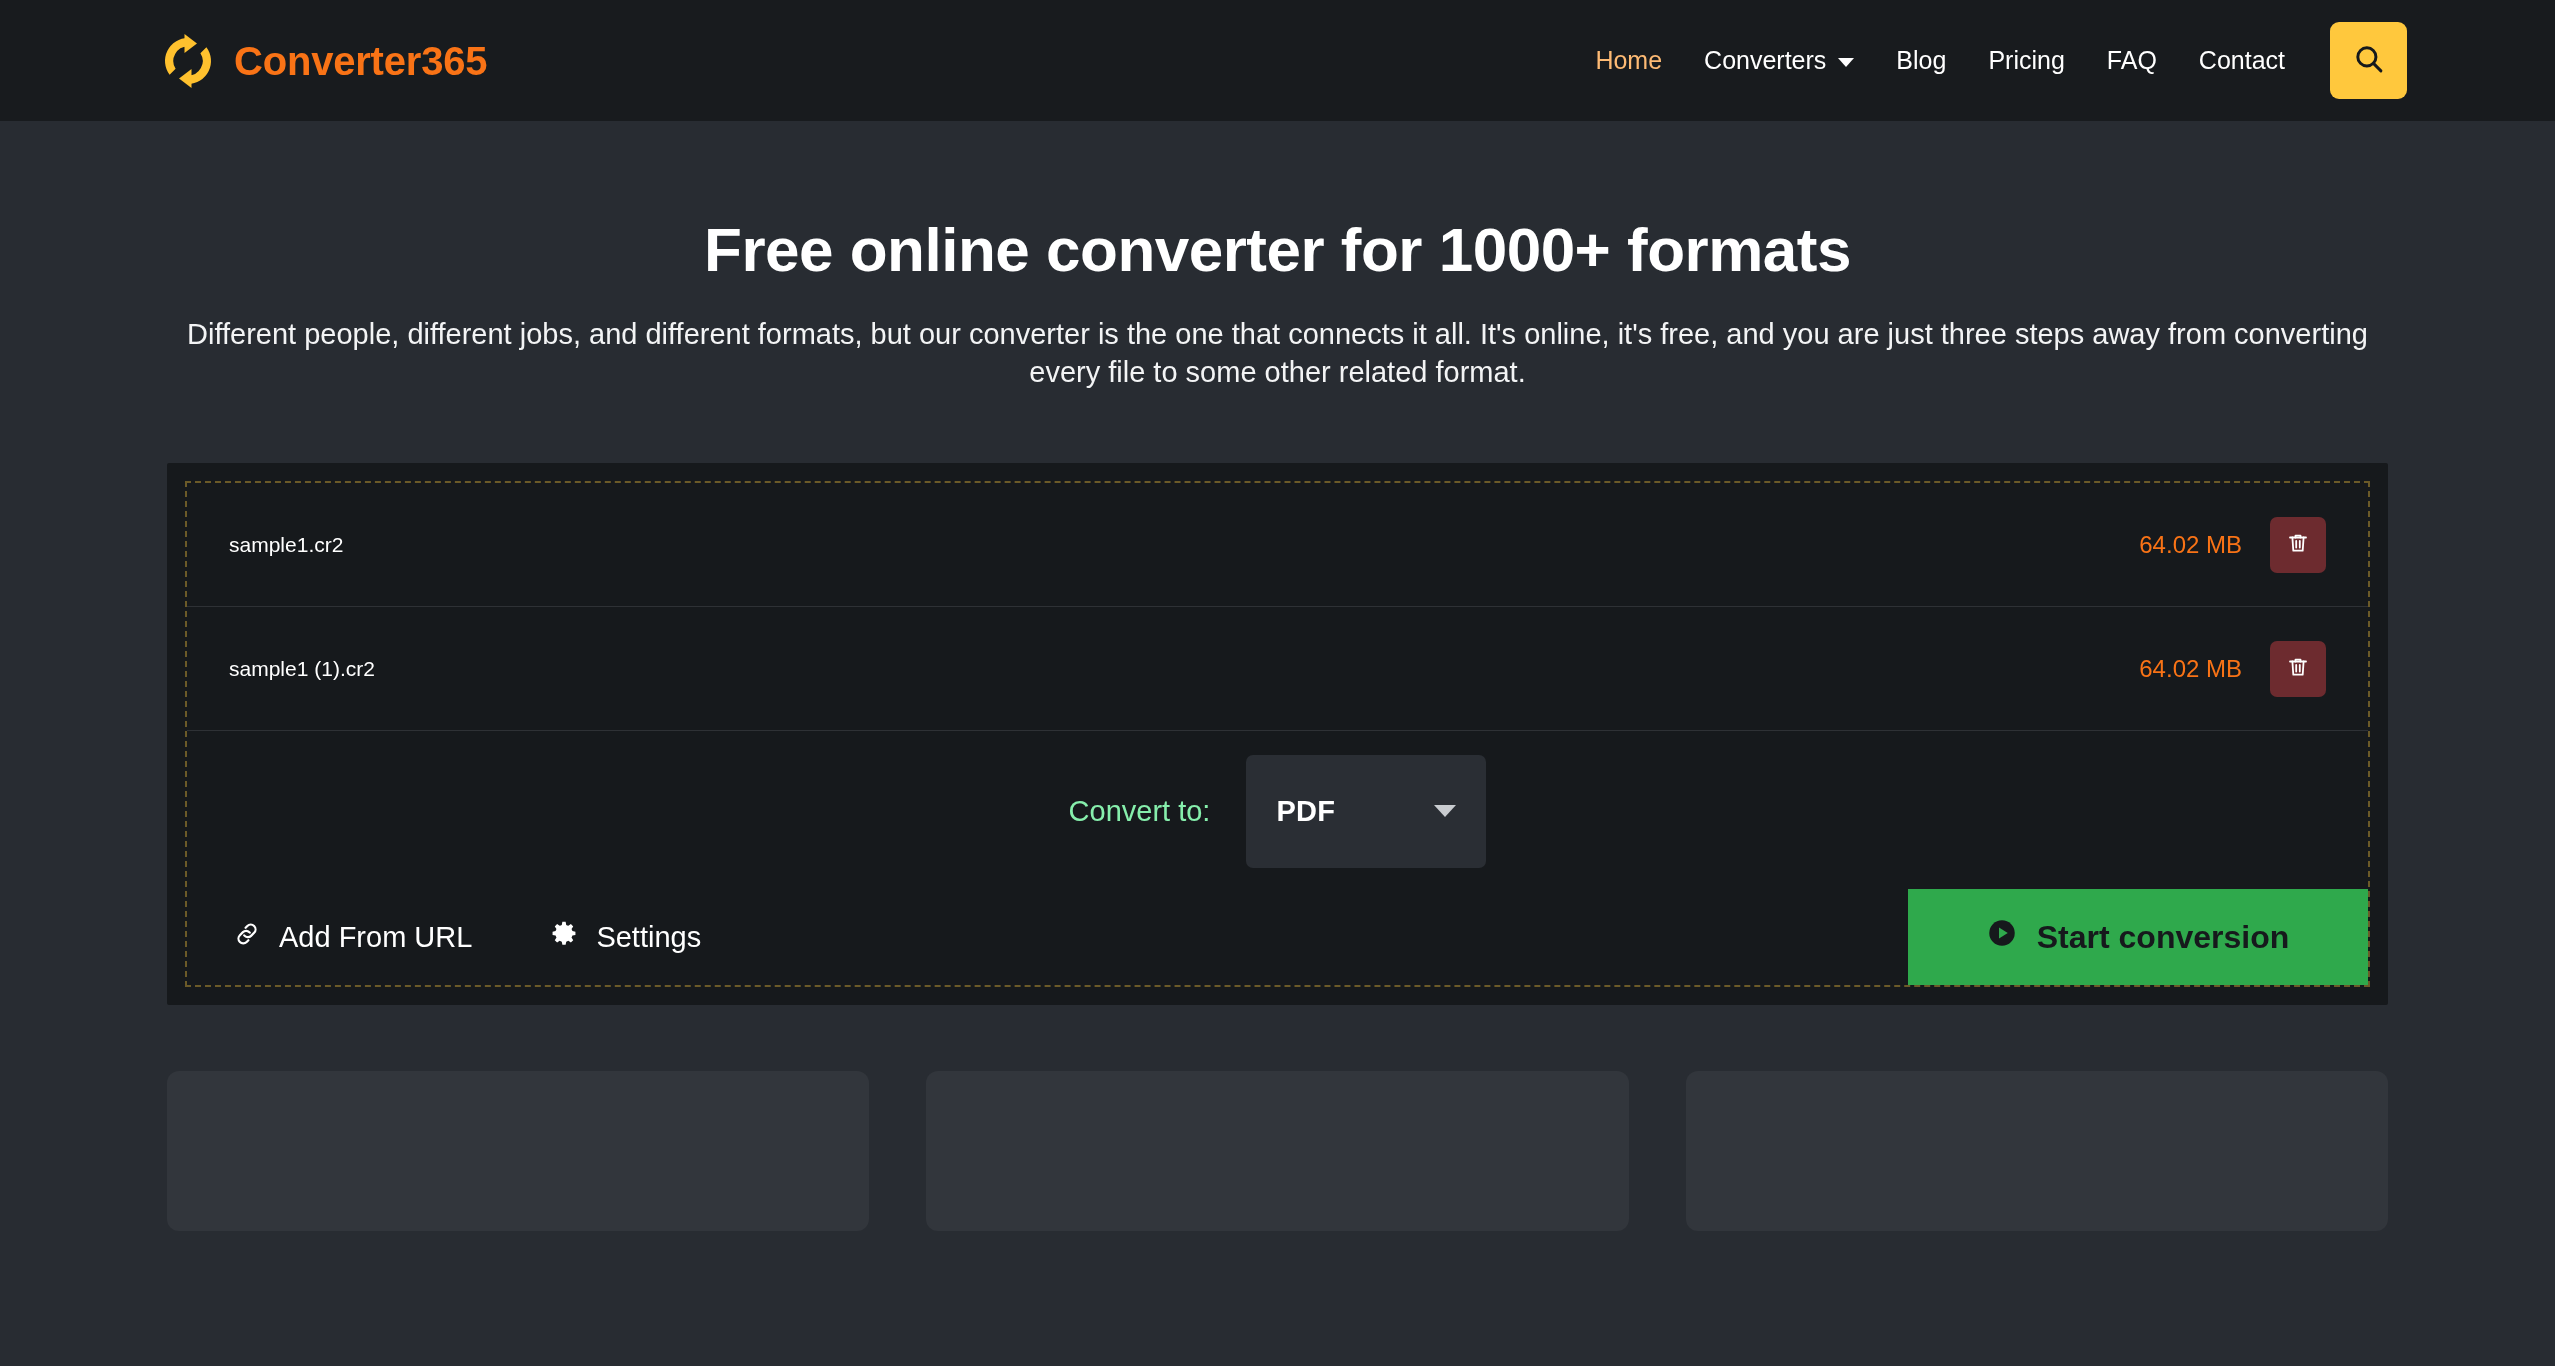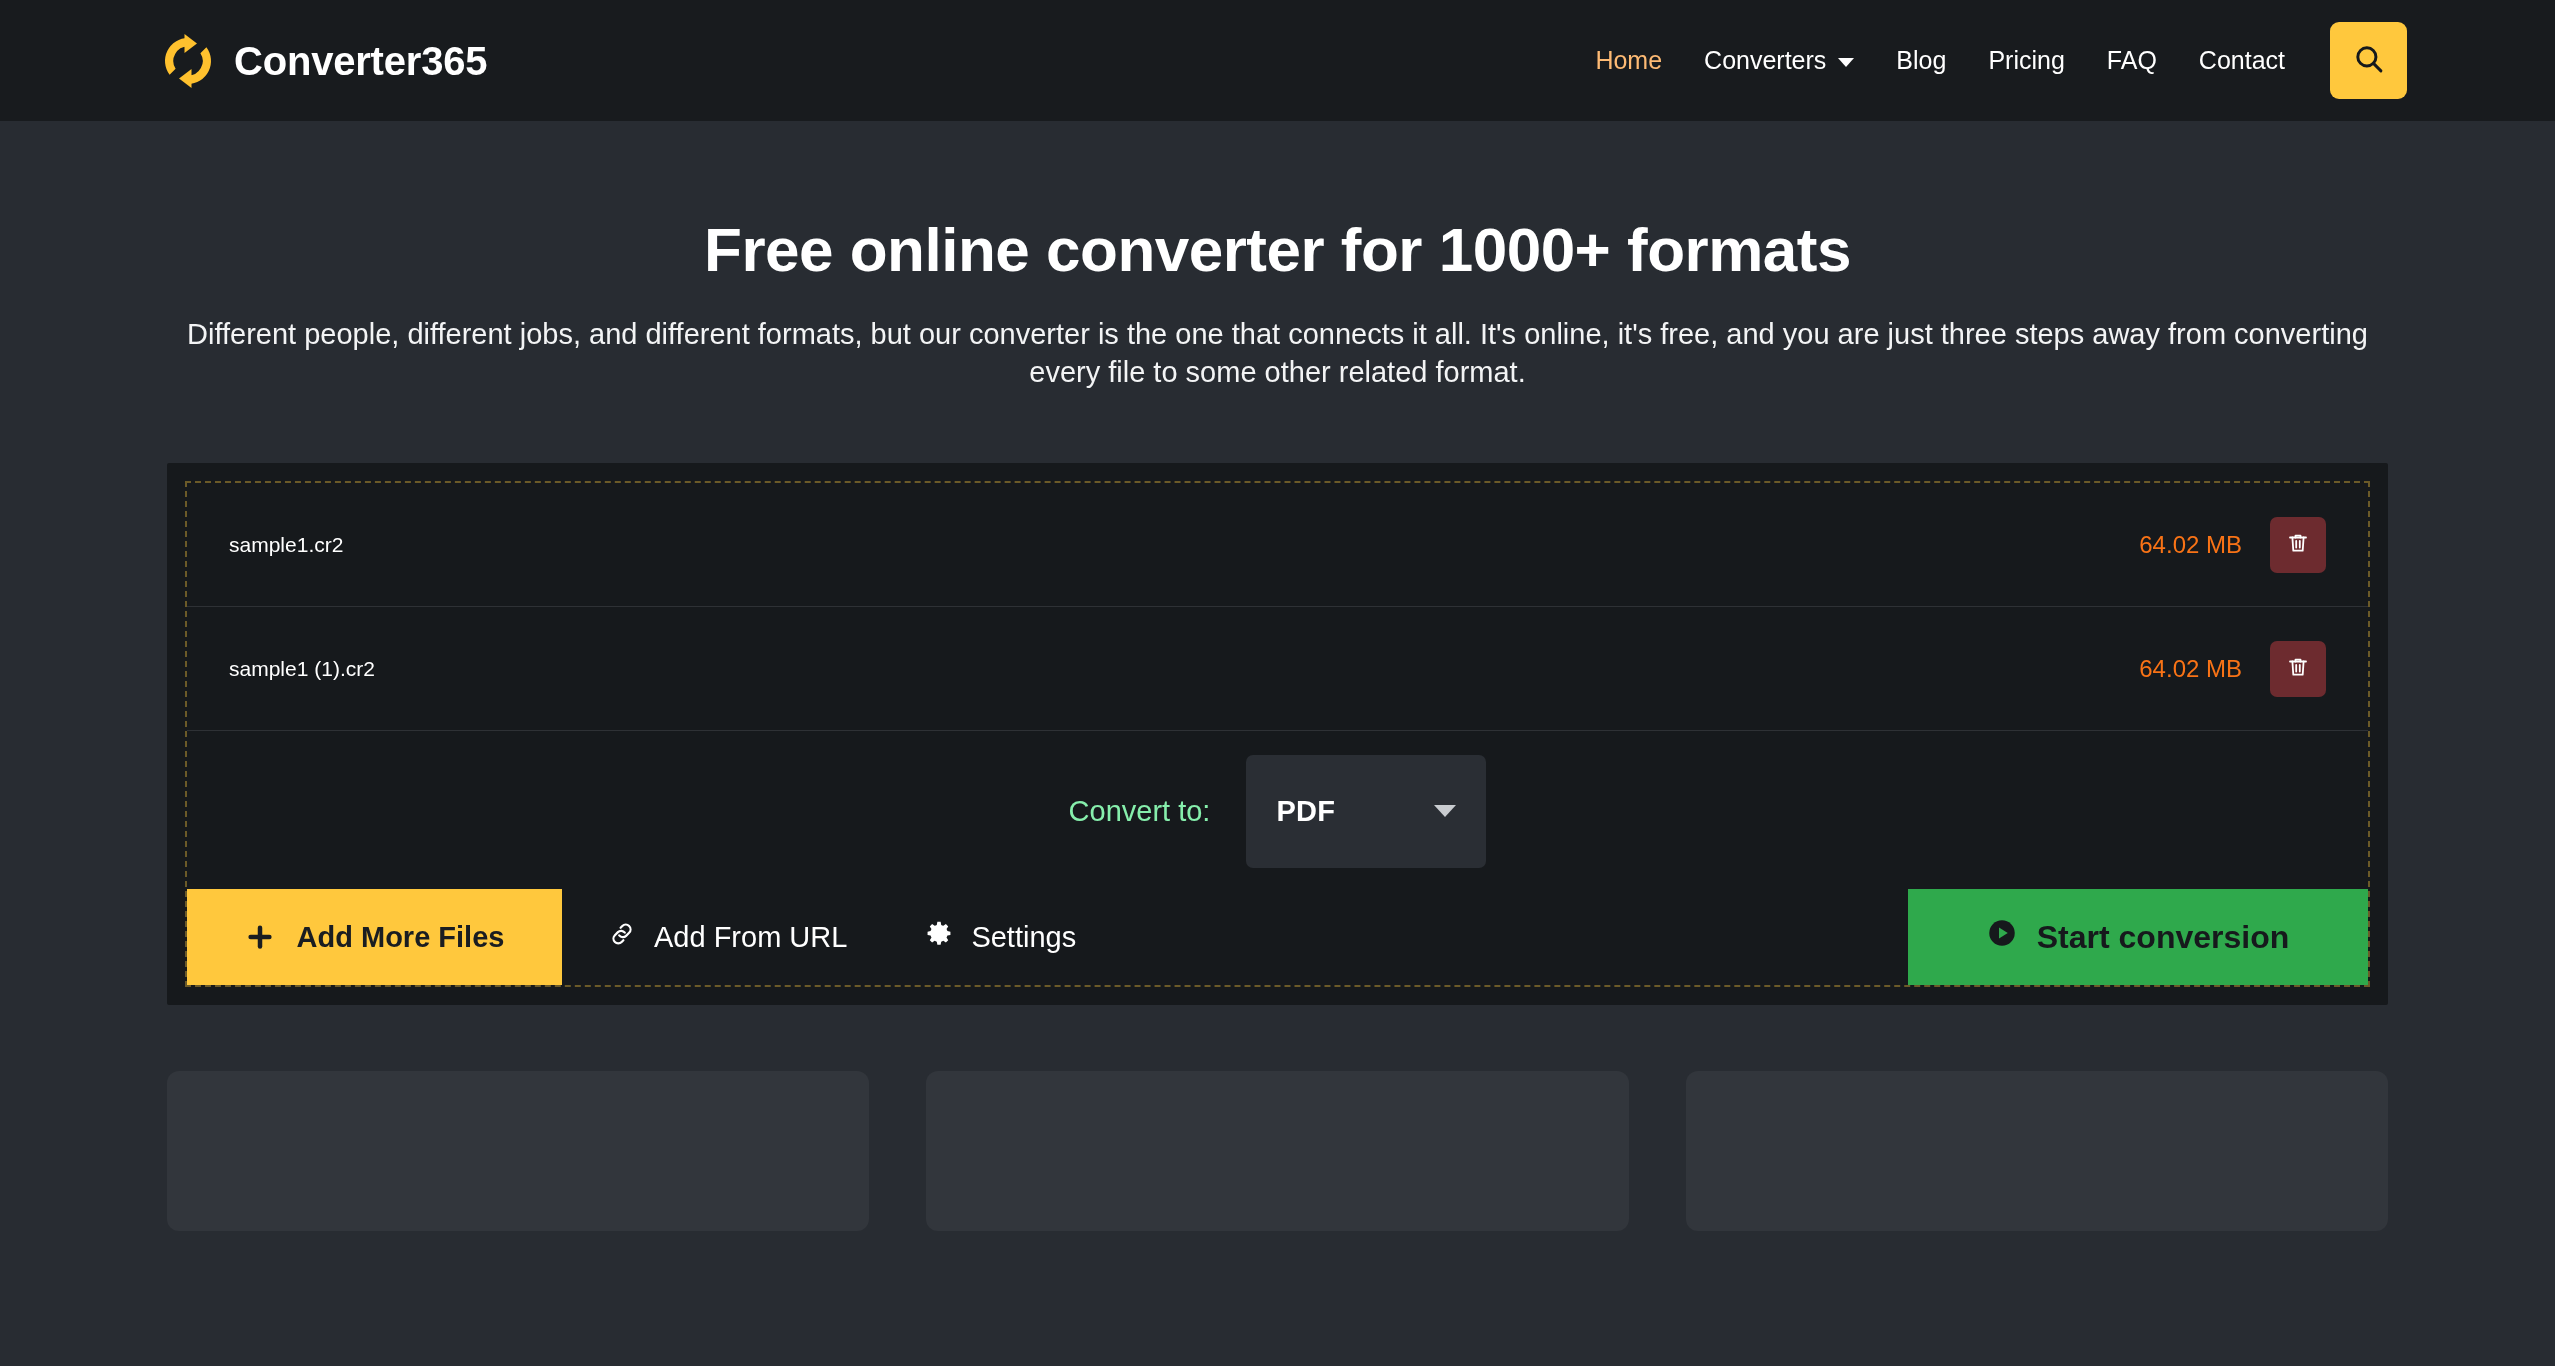--- a/index.html
+++ b/index.html
@@ -27,21 +27,21 @@
   .brand {
     display: flex;
     align-items: center;
     gap: 18px;
     text-decoration: none;
   }
   .logo-mark { width: 56px; height: 56px; display: block; flex: none; }
   .brand-name {
     font-size: 40px;
     font-weight: bold;
-    color: #ffffff;
+    color: #f97316;
     letter-spacing: -0.2px;
     line-height: 1;
   }
   .nav {
     margin-left: auto;
     display: flex;
     align-items: center;
     gap: 0px;
   }
   .nav-item {
@@ -337,29 +337,20 @@
 
       <div class="convert-row">
         <span class="convert-label">Convert to:</span>
         <div class="format-select">
           <span class="format-value">PDF</span>
           <span class="select-caret"></span>
         </div>
       </div>
 
       <div class="action-bar">
-        <button class="btn-add-files">
-          <span>
-            <svg class="plus-icon" width="30" height="30" viewBox="0 0 24 24" fill="none" stroke="#1a1d21" stroke-width="3.6" stroke-linecap="round">
-              <line x1="12" y1="4.5" x2="12" y2="19.5"></line>
-              <line x1="4.5" y1="12" x2="19.5" y2="12"></line>
-            </svg>
-          </span>
-          <span>Add More Files</span>
-        </button>
 
         <a class="link-action" href="#">
           <span>
             <svg width="28" height="28" viewBox="0 0 24 24" fill="none" stroke="#ffffff" stroke-width="1.9" stroke-linecap="round">
               <path d="M9.6 13.2a4 4 0 0 0 5.9 .4l2.6-2.6a4.1 4.1 0 0 0-5.8-5.8l-1.5 1.5"></path>
               <path d="M14.4 10.8a4 4 0 0 0-5.9-.4l-2.6 2.6a4.1 4.1 0 0 0 5.8 5.8l1.5-1.5"></path>
             </svg>
           </span>
           <span>Add From URL</span>
         </a>

